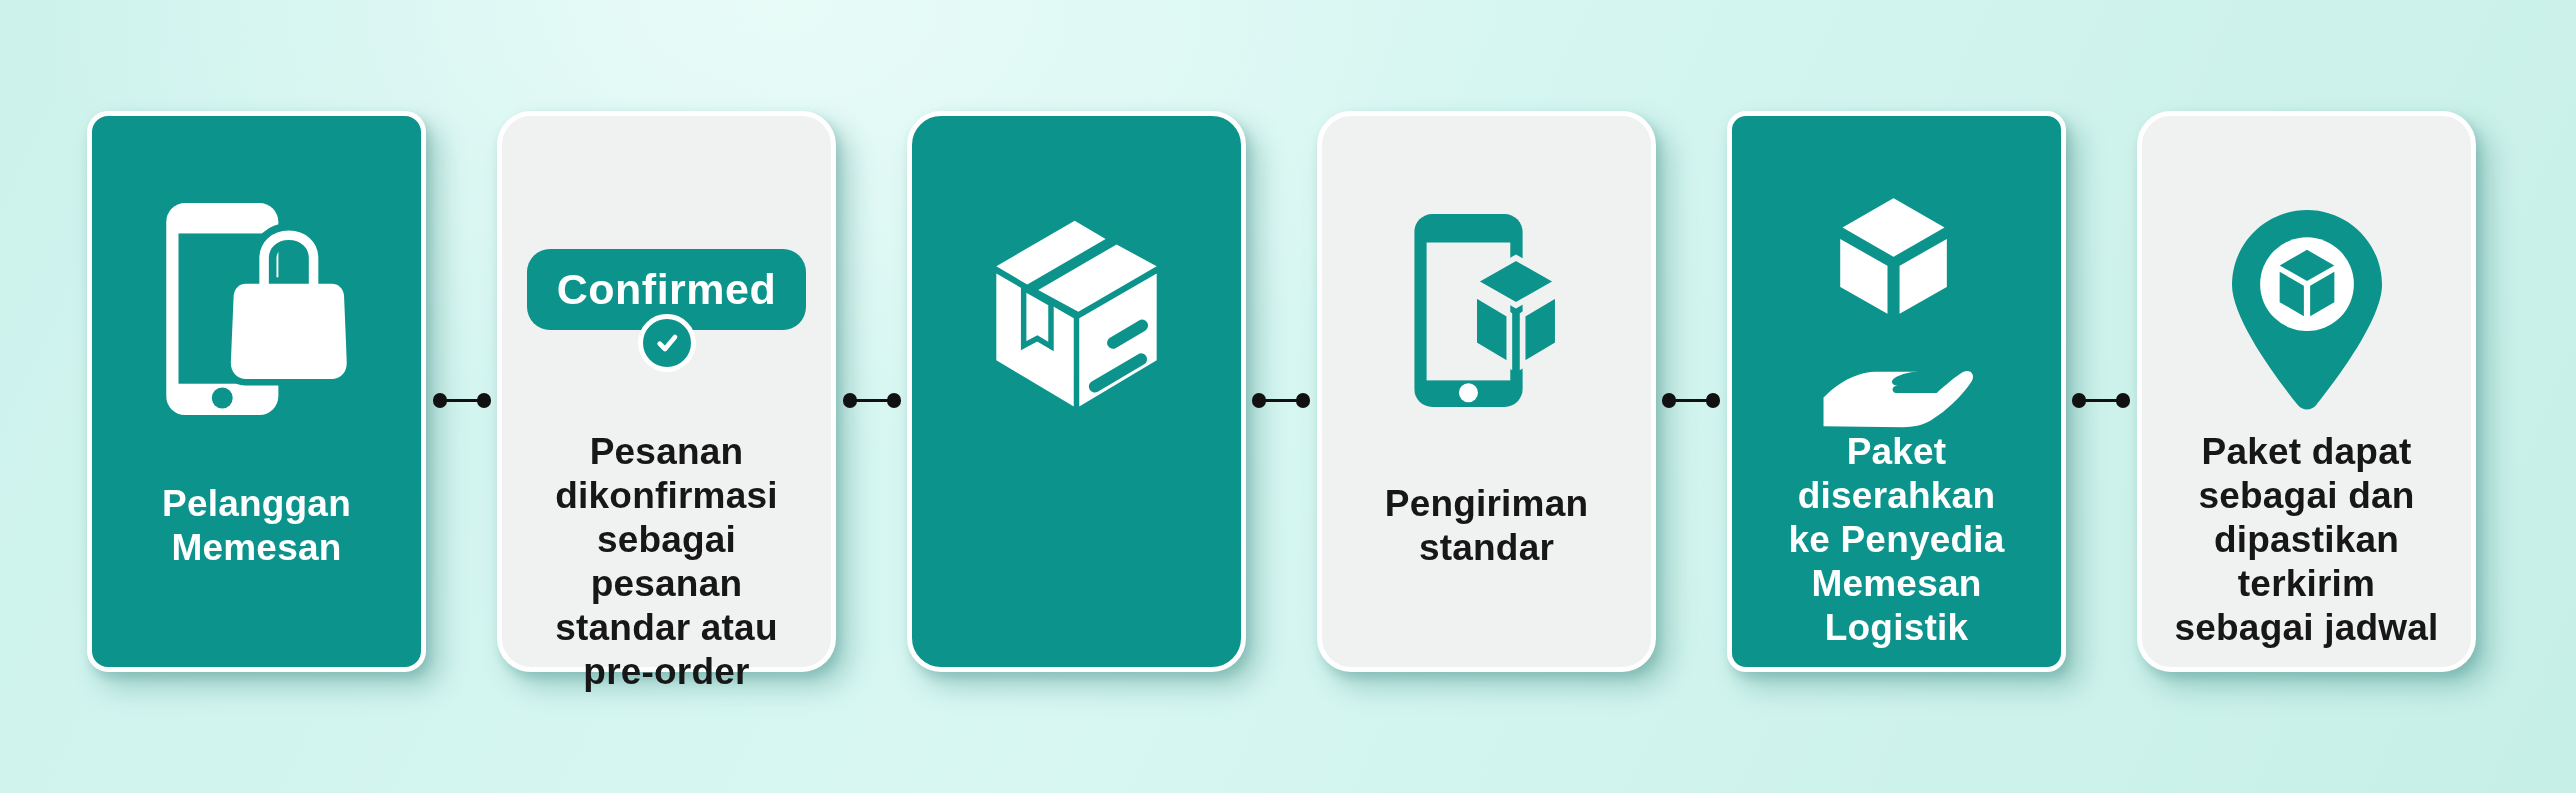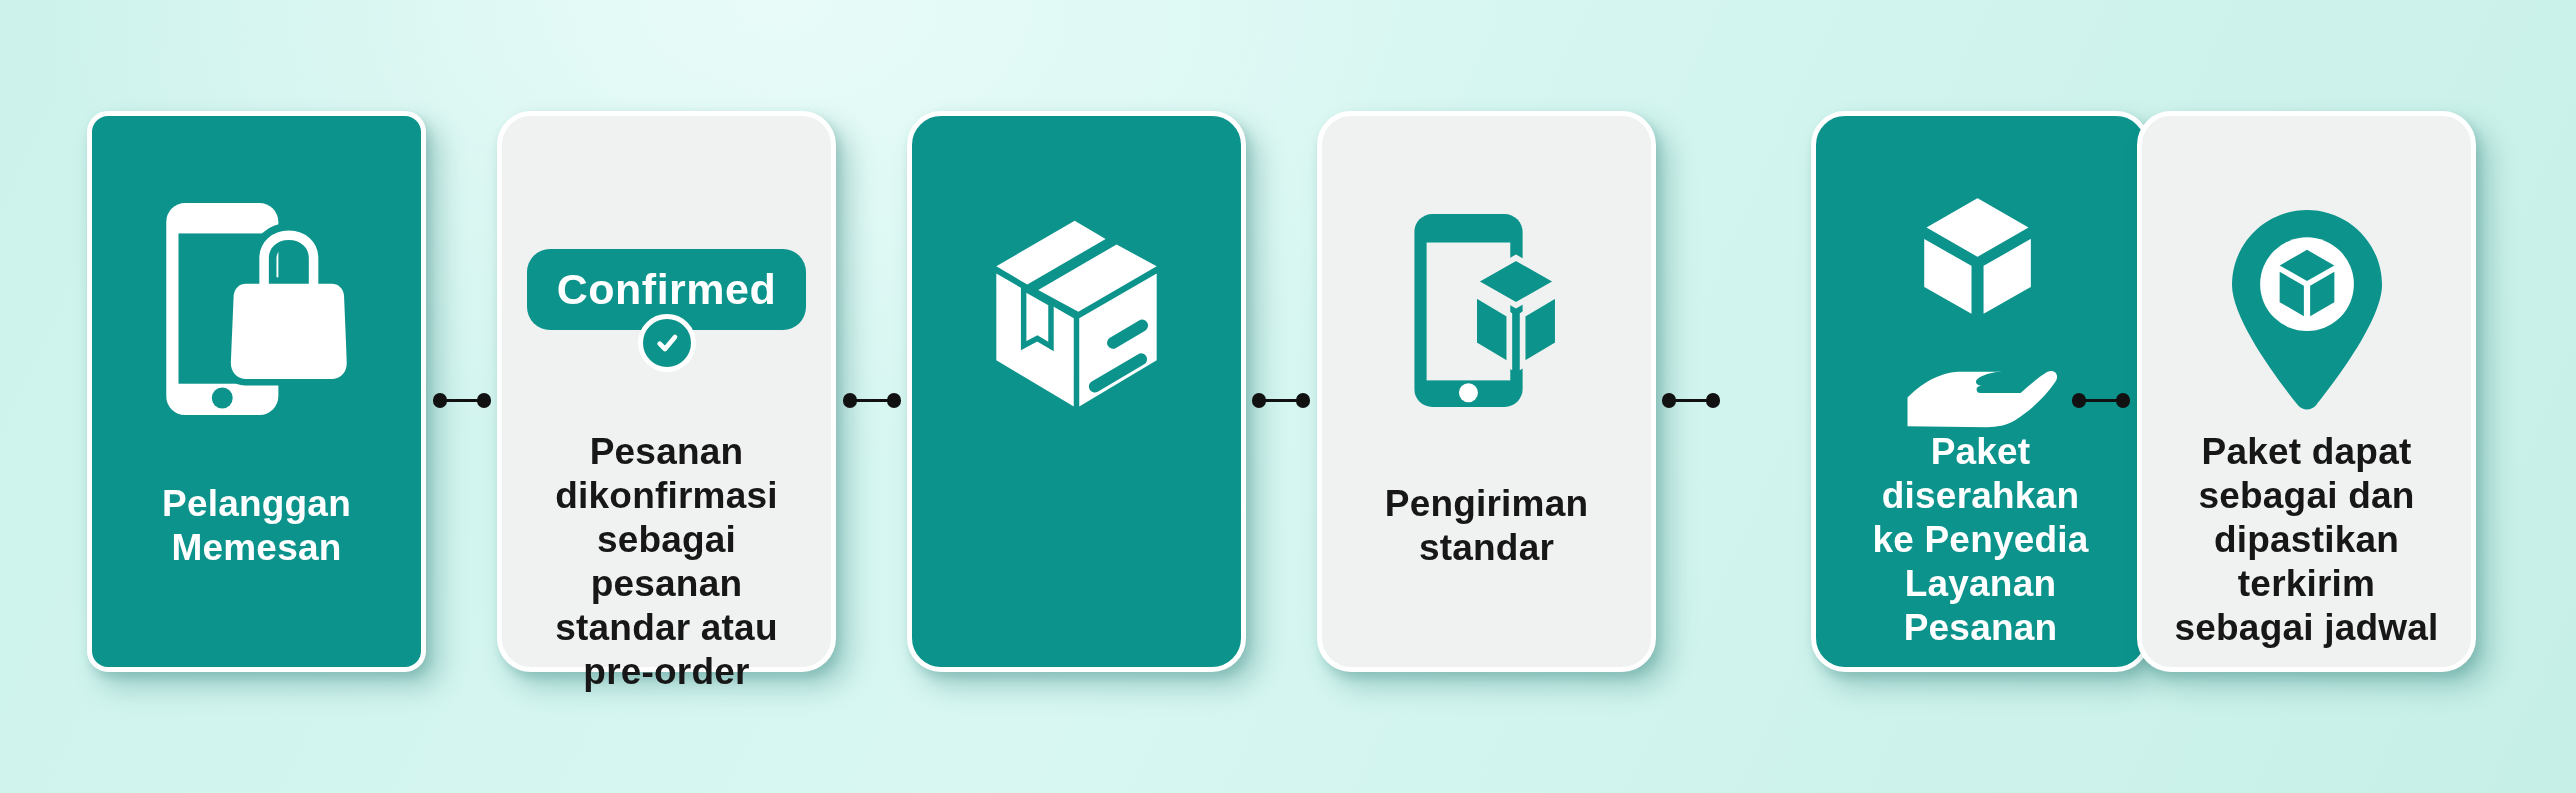--- a/index.html
+++ b/index.html
@@ -176,30 +176,30 @@
     <div class="icon-area">
         <svg data-icon="phone-cube-icon" viewBox="0 0 152 203" width="145" height="193">
           <use href="#phone-cube-icon" xlink:href="#phone-cube-icon"></use>
         </svg>
       </div>
     <div class="label">
         <div>Pengiriman</div>
         <div>standar</div>
       </div>
   </div>
-    <div class="card teal" style="left: 1811px;">
+    <div class="card teal" style="left: 1727px; border-radius: 19px;">
     <div class="icon-area">
         <svg data-icon="hand-holding-cube-icon" viewBox="0 0 168 250" width="160" height="238">
           <use href="#hand-holding-cube-icon" xlink:href="#hand-holding-cube-icon"></use>
         </svg>
       </div>
     <div class="label">
         <div>Paket diserahkan</div>
         <div>ke Penyedia</div>
-        <div>Layanan Pesanan</div>
+        <div>Memesan Logistik</div>
       </div>
   </div>
     <div class="card light" style="left: 2137px; align-items: center;">
     <div class="icon-area">
         <svg data-icon="location-pin-cube-icon" viewBox="0 0 158 212" width="150" height="202">
           <use href="#location-pin-cube-icon" xlink:href="#location-pin-cube-icon"></use>
         </svg>
       </div>
     <div class="label">
         <div>Paket dapat</div>

